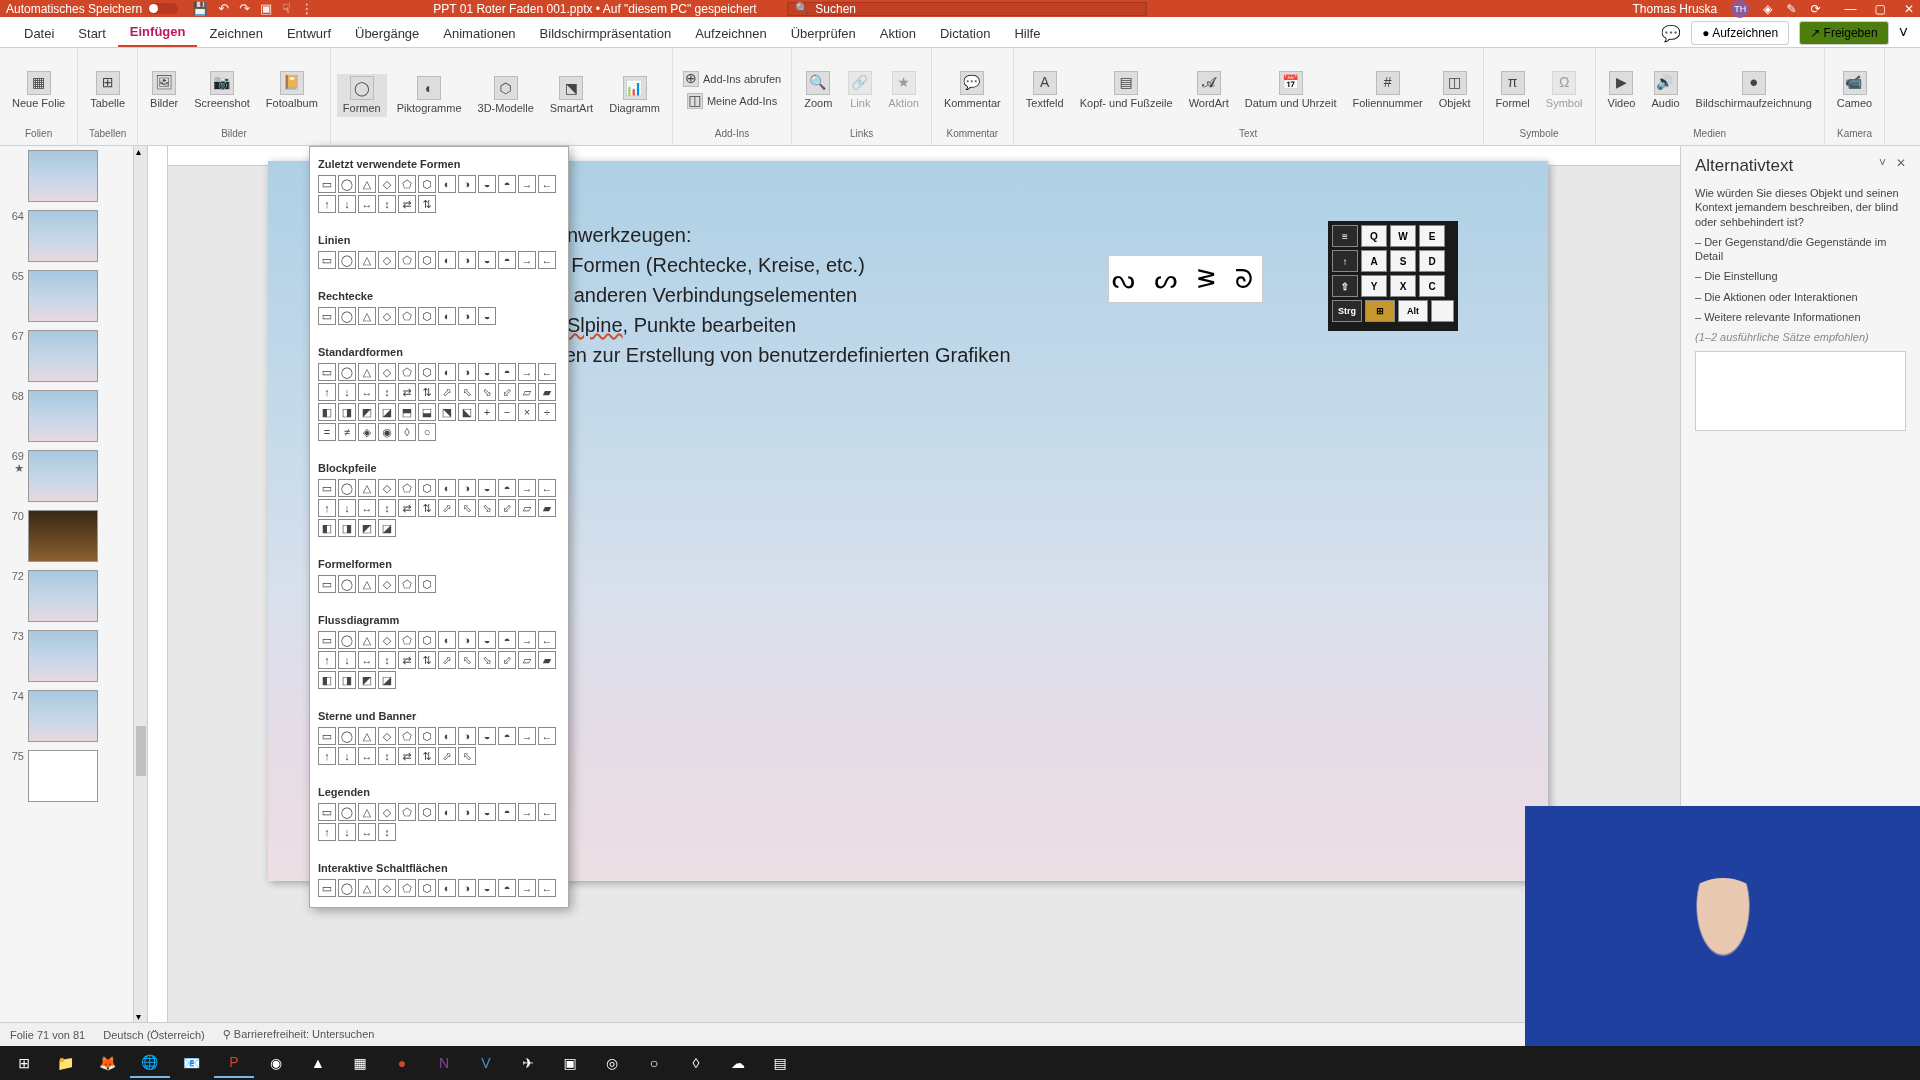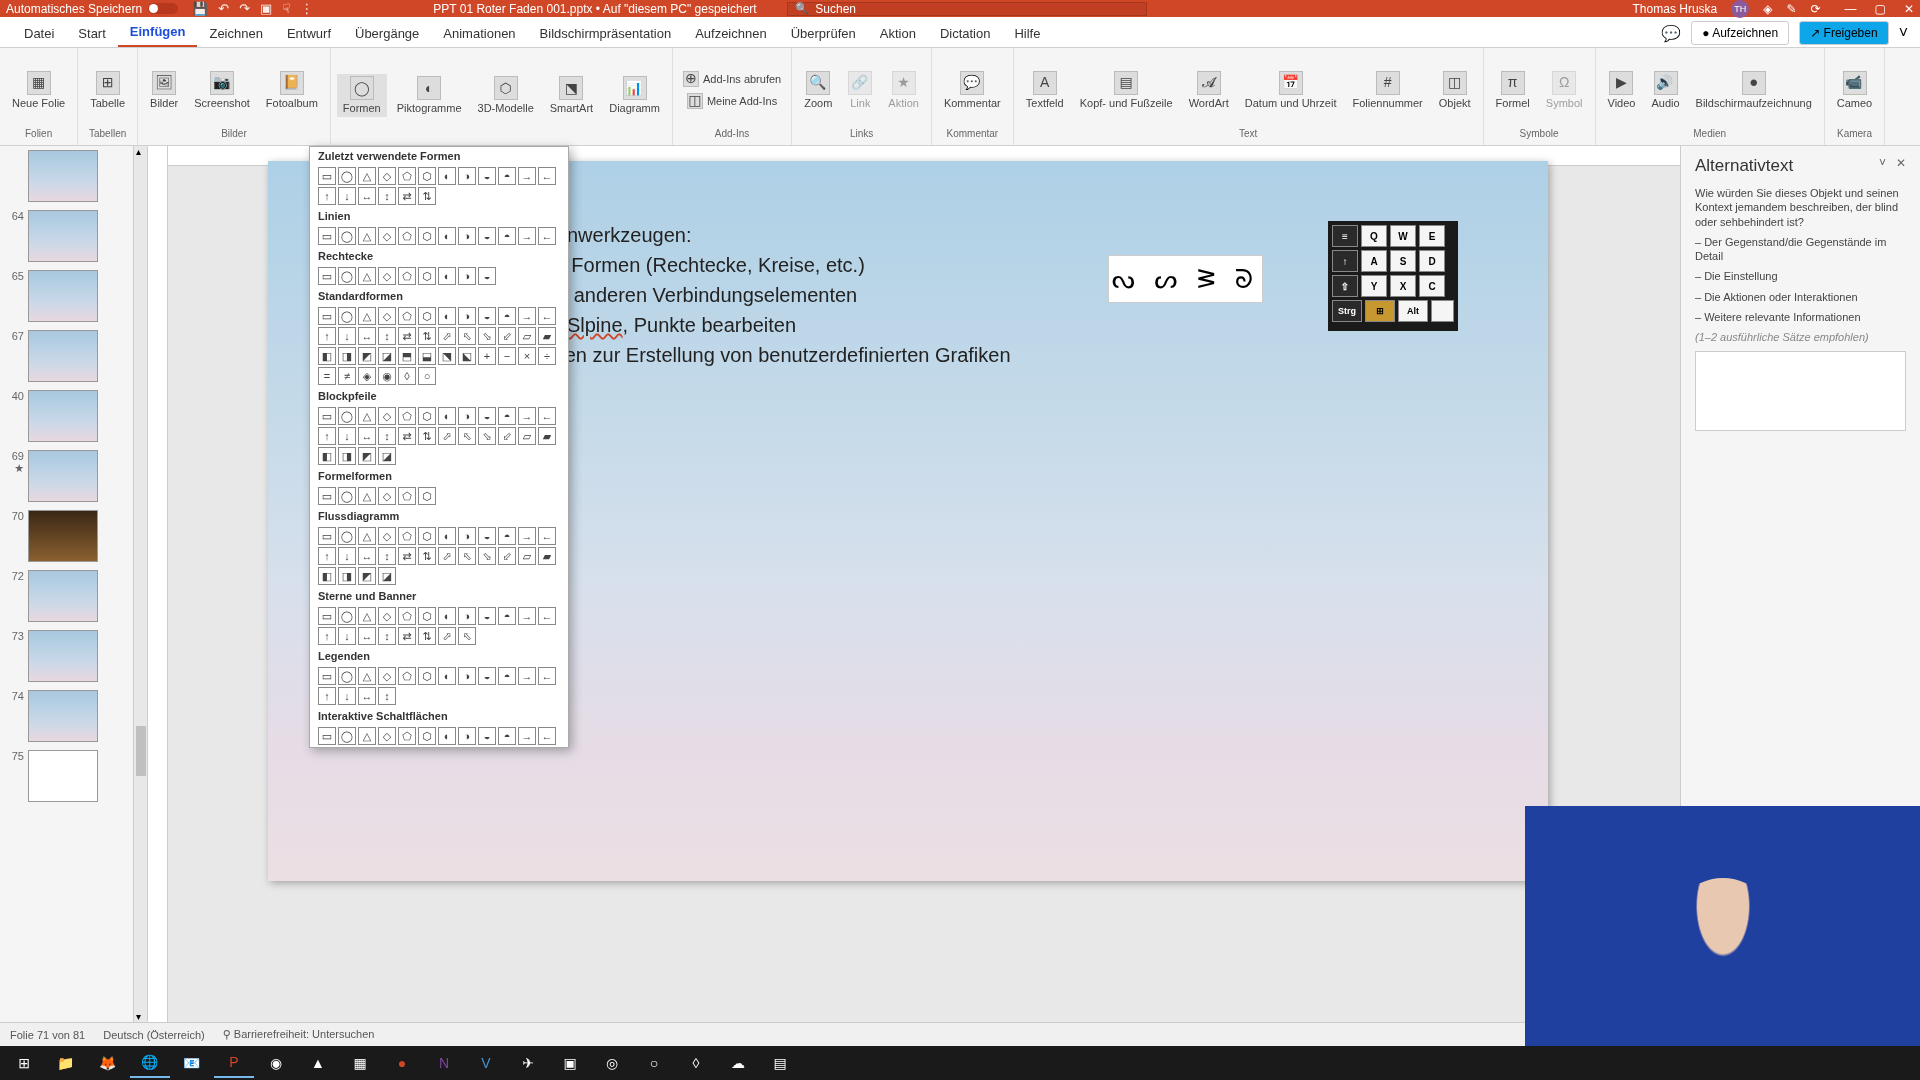--- a/index.html
+++ b/index.html
@@ -13,24 +13,24 @@
 .qat span{opacity:0.9;font-size:13px;}
 .filetitle{margin-left:120px;}
 .searchbar{margin-left:30px;width:360px;height:14px;background:#c13f22;border:1px solid #a8361c;display:flex;align-items:center;padding:0 8px;gap:6px;}
 .searchbar .sicon{font-size:11px;}
 .titleright{margin-left:auto;display:flex;align-items:center;gap:14px;}
 .avatar{width:18px;height:18px;background:#8a5a9a;border-radius:50%;display:flex;align-items:center;justify-content:center;font-size:9px;}
 .winbtns{display:flex;gap:18px;margin-left:10px;}
 
 .tabs{height:31px;background:#fff;border-bottom:1px solid #d0d0d0;display:flex;align-items:flex-end;padding:0 12px;}
 .tab{padding:6px 12px;font-size:13px;color:#333;cursor:pointer;}
-.tab.active{color:#1d4ed8;border-bottom:2px solid #d04727;font-weight:600;}
+.tab.active{color:#be185d;border-bottom:2px solid #d04727;font-weight:600;}
 .tabs-right{margin-left:auto;display:flex;align-items:center;gap:10px;padding-bottom:2px;}
 .recbtn,.sharebtn{padding:4px 10px;font-size:12px;border:1px solid #ccc;border-radius:3px;background:#fff;}
-.sharebtn{background:#0ea5e9;}
+.sharebtn{background:#4d7c0f;}
 
 .ribbon{height:98px;background:#f5f5f5;border-bottom:1px solid #d0d0d0;display:flex;}
 .rgroup{display:flex;flex-direction:column;align-items:center;padding:4px 6px;border-right:1px solid #e0e0e0;}
 .rgroup-content{flex:1;display:flex;align-items:center;gap:4px;}
 .rgroup-label{font-size:10px;color:#666;padding-bottom:2px;}
 .rbtn{display:flex;flex-direction:column;align-items:center;justify-content:center;padding:2px 6px;font-size:11px;color:#444;cursor:pointer;text-align:center;line-height:1.1;}
 .rbtn.active{background:#e0e0e0;}
 .ricon{width:24px;height:24px;background:#ddd;border:1px solid #bbb;margin-bottom:2px;display:flex;align-items:center;justify-content:center;font-size:14px;}
 .rbtn.small{font-size:11px;padding:2px 4px;flex-direction:row;gap:4px;}
 .rbtn.small .ricon{width:16px;height:16px;margin:0;}
@@ -58,21 +58,21 @@
 .underwave{text-decoration:underline wavy #d04727;}
 .shape-sample{position:absolute;left:840px;top:94px;width:155px;height:48px;background:#fff;border:1px solid #ccc;display:flex;align-items:center;justify-content:center;font-size:26px;letter-spacing:6px;}
 .key-image{position:absolute;left:1060px;top:60px;width:130px;height:110px;background:#1a1a1a;padding:4px;display:flex;flex-direction:column;gap:3px;}
 .key-row{display:flex;gap:3px;}
 .key{width:26px;height:22px;background:#f5f5f5;border:1px solid #888;font-size:10px;display:flex;align-items:center;justify-content:center;font-weight:600;}
 .key.dark{background:#2a2a2a;color:#fff;}
 .key.gold{background:#c89830;}
 .key.wide{width:34px;font-size:9px;}
 
 .shapes-dropdown{position:absolute;left:309px;top:146px;width:260px;background:#fff;border:1px solid #aaa;box-shadow:3px 3px 10px rgba(0,0,0,0.3);z-index:100;font-size:11px;max-height:800px;overflow:hidden;}
-.dd-section{padding:0 8px;}
+.dd-section{padding:8px 8px;}
 .dd-title{font-weight:600;font-size:11px;color:#333;padding:3px 0;}
 .dd-icons{display:flex;flex-wrap:wrap;gap:2px;padding:2px 0;}
 .dd-icon{width:18px;height:18px;border:1px solid #888;background:#fff;display:flex;align-items:center;justify-content:center;font-size:11px;color:#444;cursor:pointer;}
 
 .alttext{width:240px;background:#f5f5f5;border-left:1px solid #ccc;padding:10px 14px;font-size:12px;}
 .alttext h2{font-size:17px;font-weight:400;color:#333;margin-bottom:10px;}
 .altclose{float:right;display:flex;gap:10px;font-size:12px;color:#666;}
 .alttext p{font-size:11px;color:#444;line-height:1.3;margin-bottom:6px;}
 .alttext .hint{color:#888;font-style:italic;}
 .alttextarea{width:100%;height:80px;border:1px solid #ccc;background:#fff;margin-top:6px;}
@@ -329,21 +329,21 @@
         </div>
         <div class="thumb-row">
           <div class="thumb-num">65</div>
           <div class="thumb   "></div>
         </div>
         <div class="thumb-row">
           <div class="thumb-num">67</div>
           <div class="thumb   "></div>
         </div>
         <div class="thumb-row">
-          <div class="thumb-num">40</div>
+          <div class="thumb-num">68</div>
           <div class="thumb   "></div>
         </div>
         <div class="thumb-row">
           <div class="thumb-num">69<br>★</div>
           <div class="thumb   "></div>
         </div>
         <div class="thumb-row">
           <div class="thumb-num">70</div>
           <div class="thumb  dark "></div>
         </div>

